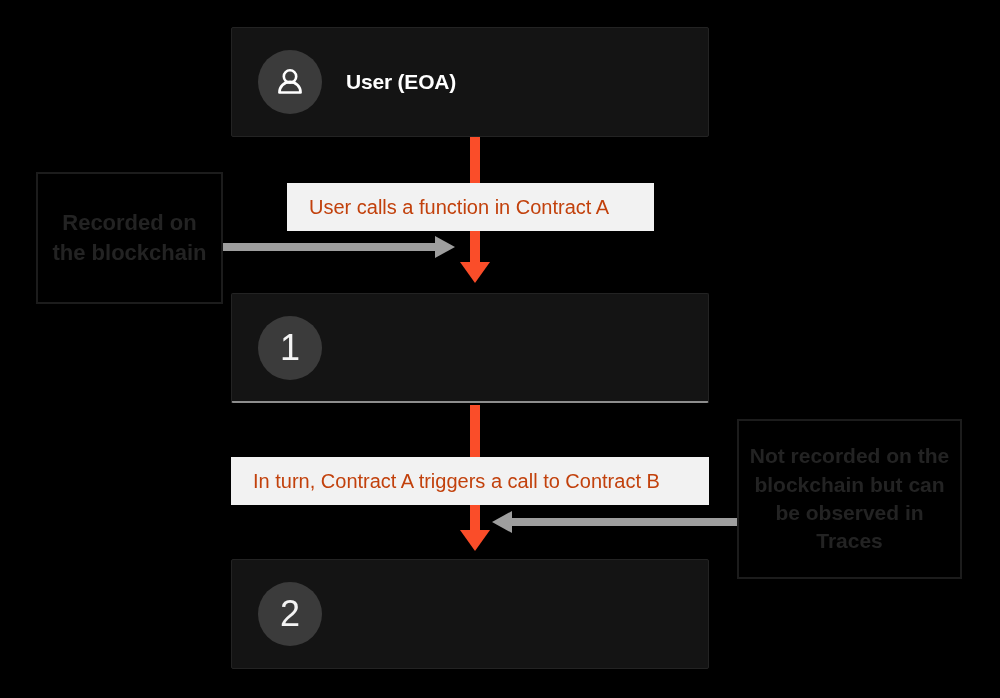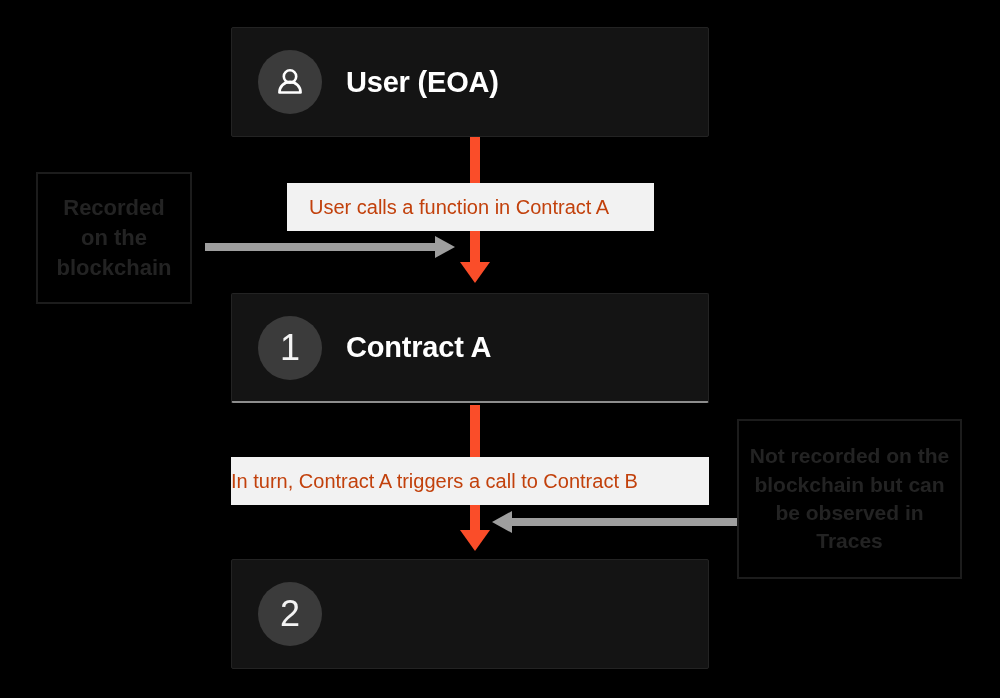--- a/index.html
+++ b/index.html
@@ -49,21 +49,21 @@
     justify-content: center;
     color: #f4f4f4;
     font-size: 36px;
     font-weight: 400;
     line-height: 1;
   }
   .node-badge svg { display: block; }
   .node-title {
     margin-left: 24px;
     color: #ffffff;
-    font-size: 29px;
+    font-size: 21px;
     font-weight: 700;
     letter-spacing: -0.2px;
     white-space: nowrap;
   }
 
   
   .chip {
     position: absolute;
     background: #f2f2f2;
     color: #c2410c;
@@ -73,20 +73,21 @@
     box-sizing: border-box;
     z-index: 5;
     white-space: nowrap;
   }
   .chip-1 {
     left: 287px; top: 183px; width: 367px; height: 48px;
     padding-left: 22px;
   }
   .chip-2 {
     left: 231px; top: 457px; width: 478px; height: 48px;
+    padding-left: 22px;
   }
 
   
   .varrow {
     position: absolute;
     z-index: 2;
     left: 460px;
     width: 30px;
   }
   .varrow .shaft {
@@ -120,21 +121,21 @@
     color: #232323;
     font-weight: 700;
     text-align: center;
     display: flex;
     align-items: center;
     justify-content: center;
     box-sizing: border-box;
     z-index: 4;
     line-height: 1.35;
   }
-  .annot-left  { left: 36px;  top: 172px; width: 156px; height: 132px; font-size: 22px; padding: 0 10px; }
+  .annot-left  { left: 36px;  top: 172px; width: 187px; height: 132px; font-size: 22px; padding: 0 10px; }
   .annot-right { left: 737px; top: 419px; width: 225px; height: 160px; font-size: 21px; padding: 0 10px; }
 
   
   .garrow {
     position: absolute;
     z-index: 4;
     height: 22px;
   }
   .garrow .gshaft {
     position: absolute;
@@ -188,21 +189,20 @@
       <svg width="36" height="36" viewBox="0 0 36 36" aria-hidden="true">
         <circle cx="18" cy="12.5" r="6.2" fill="none" stroke="#ffffff" stroke-width="2.6"></circle>
         <path d="M7.4 28.5a10.6 10.6 0 0 1 21.2 0z" fill="none" stroke="#ffffff" stroke-width="2.6" stroke-linejoin="round"></path>
       </svg>
     </div>
     <div class="node-title">User (EOA)</div>
   </div>
 
   <div class="node node-ca">
     <div class="node-badge">1</div>
-    <div class="node-title">Contract A</div>
   </div>
 
   <div class="node node-cb">
     <div class="node-badge">2</div>
   </div>
 
   <div class="chip chip-1">User calls a function in Contract A</div>
 
   <div class="chip chip-2">In turn, Contract A triggers a call to Contract B</div>
 

